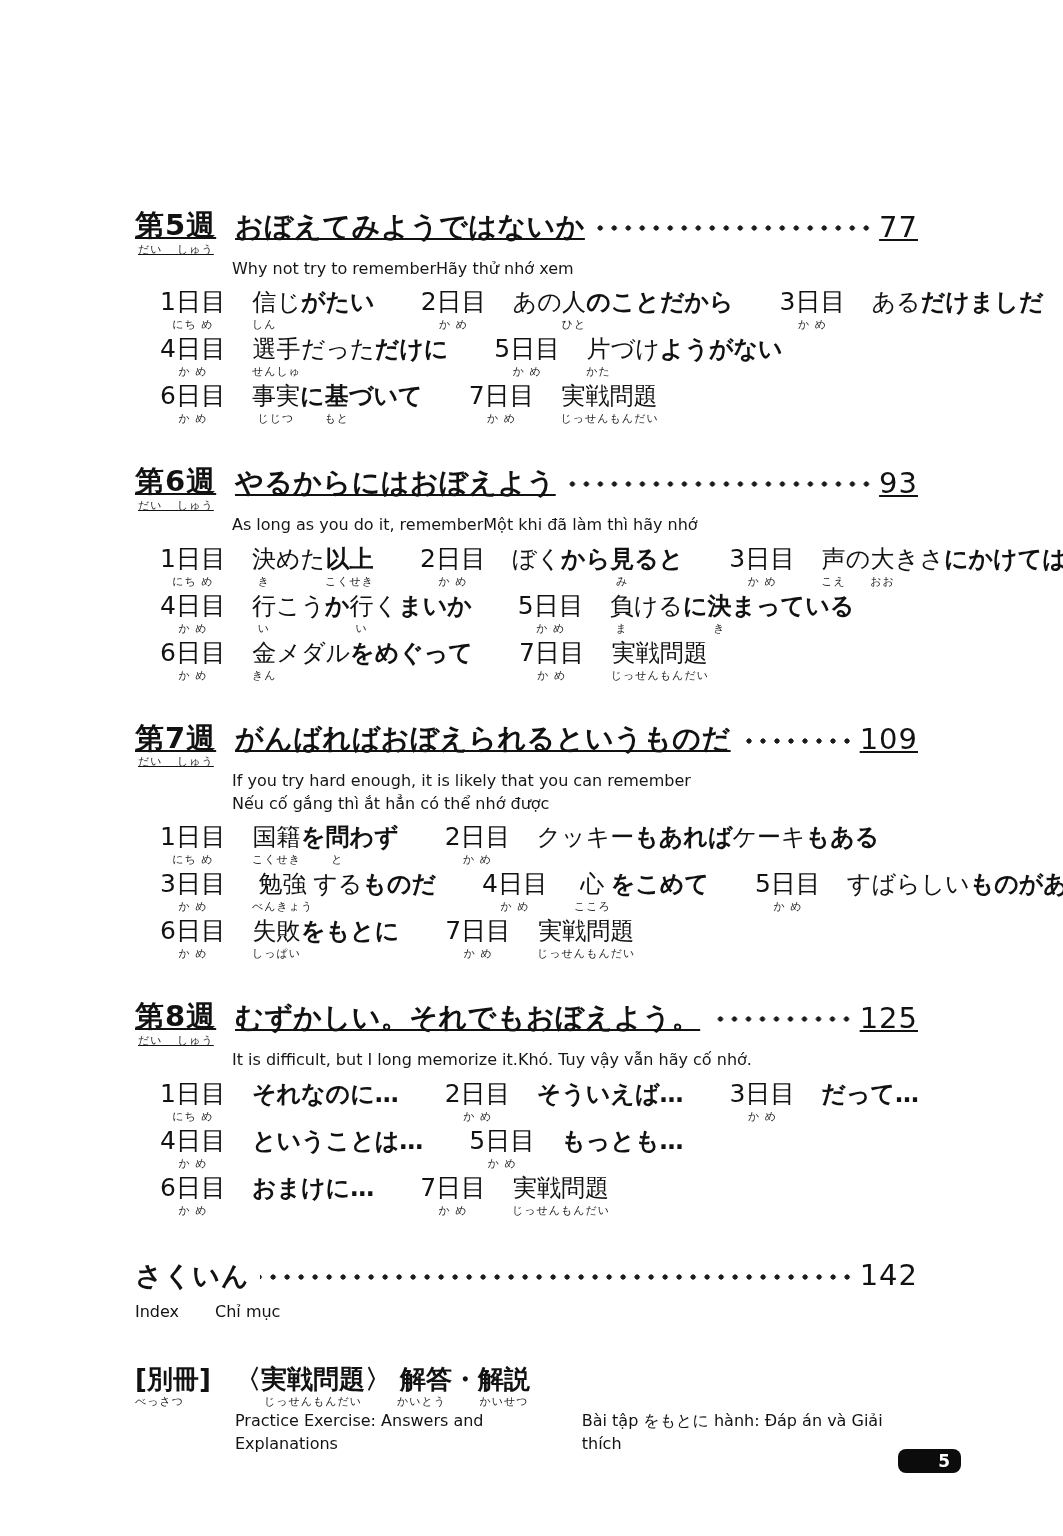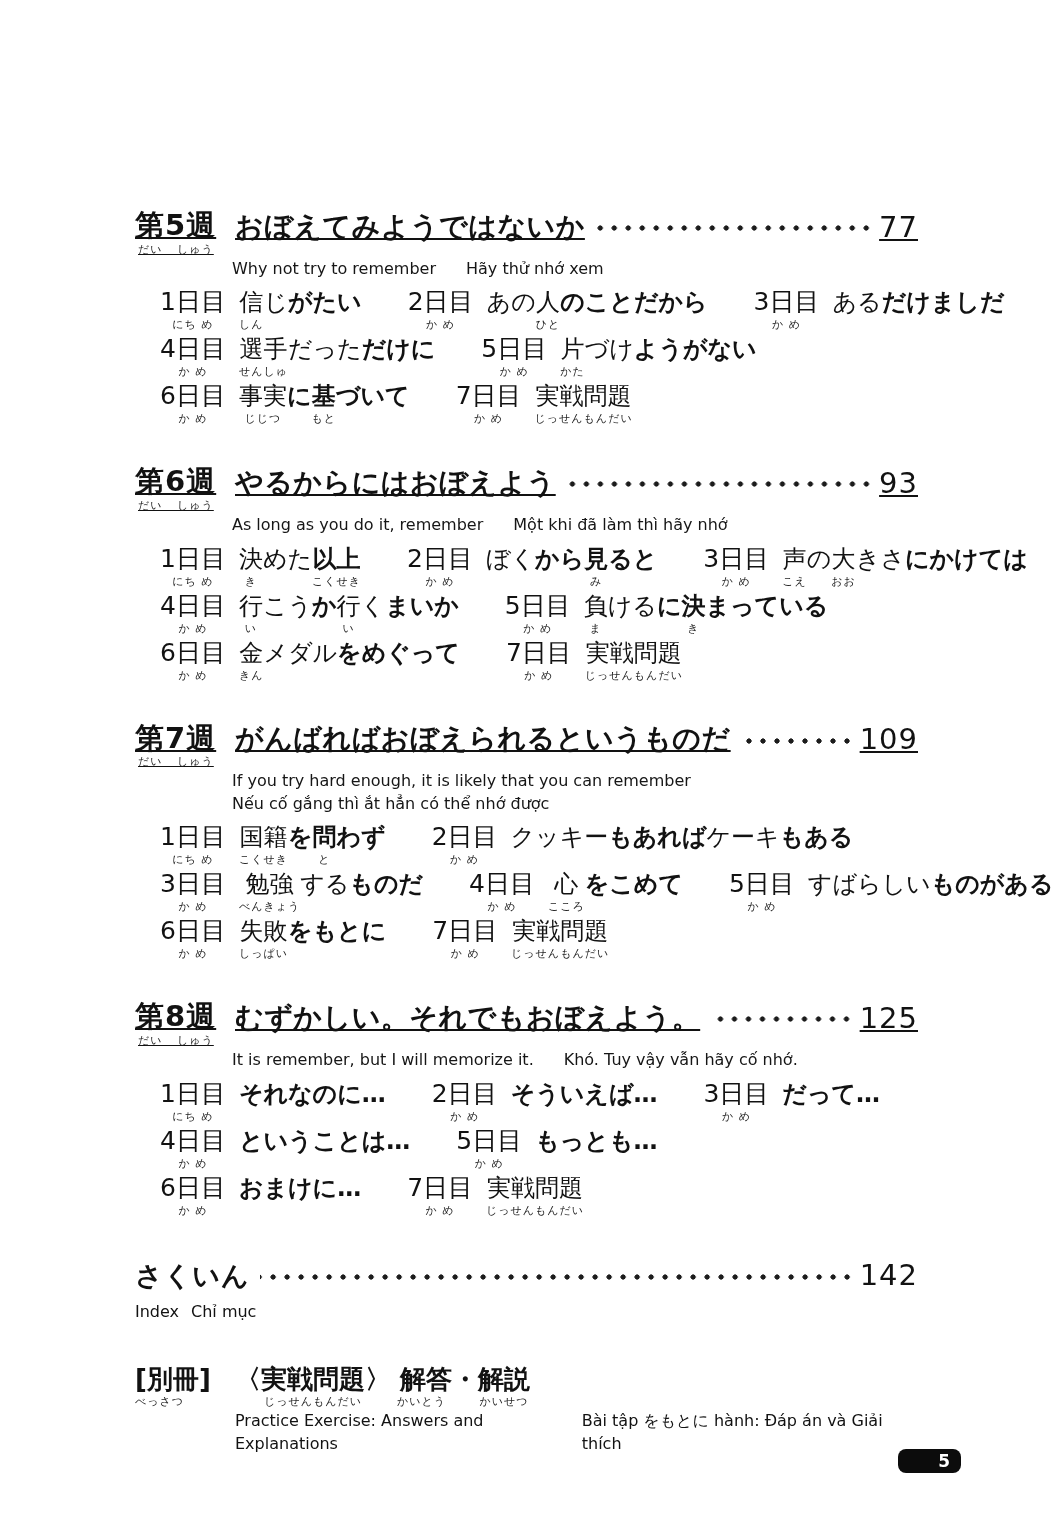--- a/index.html
+++ b/index.html
@@ -23,36 +23,36 @@
   .week-label .base{font-size:29px;font-weight:700;line-height:1.1;letter-spacing:1px;white-space:nowrap;}
   .week-label .furi{word-spacing:10px;margin-left:3px;}
   .header-main{flex:1;display:flex;align-items:center;min-height:34px;}
   .week-title{font-size:28px;font-weight:700;line-height:1.15;letter-spacing:0.5px;white-space:nowrap;}
   .leader{flex:1;min-width:24px;height:8px;margin:2px 6px 0 10px;
     background-image:radial-gradient(circle,#1b1b1b 2.4px,rgba(0,0,0,0) 2.8px);
     background-size:14px 8px;background-repeat:repeat-x;background-position:right center;}
   .pagenum{font-size:29px;font-weight:400;line-height:1;letter-spacing:1px;}
 
   .subtitles{margin:3px 0 7px 97px;}
-  .subtitle-line{display:flex;gap:30px;font-size:16px;line-height:1.4;color:#161616;}
+  .subtitle-line{display:flex;font-size:16px;line-height:1.4;color:#161616;}
 
   
   .day-rows{margin-left:25px;}
   .day-row{display:flex;gap:46px;margin-bottom:4px;}
-  .day-item{display:flex;gap:13px;align-items:flex-start;}
+  .day-item{display:flex;gap:26px;align-items:flex-start;}
   .day-label .base{font-size:25px;font-weight:400;line-height:1.2;white-space:nowrap;}
   .day-title{display:flex;align-items:flex-start;}
   .day-title .base{font-size:24px;font-weight:400;line-height:1.25;white-space:pre;}
   .tok.b .base{font-weight:700;}
 
   
   .index-block{margin-bottom:44px;}
   .index-row{display:flex;align-items:center;}
   .index-title{font-size:27px;font-weight:700;letter-spacing:1px;}
-  .index-sub{margin-top:8px;display:flex;gap:12px;font-size:16px;}
+  .index-sub{margin-top:8px;display:flex;gap:36px;font-size:16px;}
 
   
   .appendix-row{display:flex;align-items:flex-start;}
   .appendix-label{width:100px;flex:none;align-items:flex-start;}
   .appendix-label .base{font-size:26px;font-weight:700;line-height:1.15;white-space:nowrap;}
   .appendix-title{display:flex;align-items:flex-start;}
   .appendix-title .base{font-size:26px;font-weight:700;line-height:1.15;white-space:pre;}
   .appendix-sub{margin:3px 0 0 100px;display:flex;font-size:16px;line-height:1.4;}
 
   
@@ -585,21 +585,21 @@
               <span class="furi">だい しゅう</span>
             </span>
             <div class="header-main">
               <span class="week-title">むずかしい。それでもおぼえよう。</span>
               <span class="leader"></span>
               <span class="pagenum">125</span>
             </div>
           </div>
           <div class="subtitles">
             <div class="subtitle-line">
-              <span>It is remember, but I will memorize it.</span>
+              <span>It is difficult, but I long memorize it.</span>
               <span>Khó. Tuy vậy vẫn hãy cố nhớ.</span>
             </div>
           </div>
           <div class="day-rows">
             <div class="day-row">
               <div class="day-item">
                 <span class="tok day-label">
                   <span class="base">1日目</span>
                   <span class="furi">にち め</span>
                 </span>

